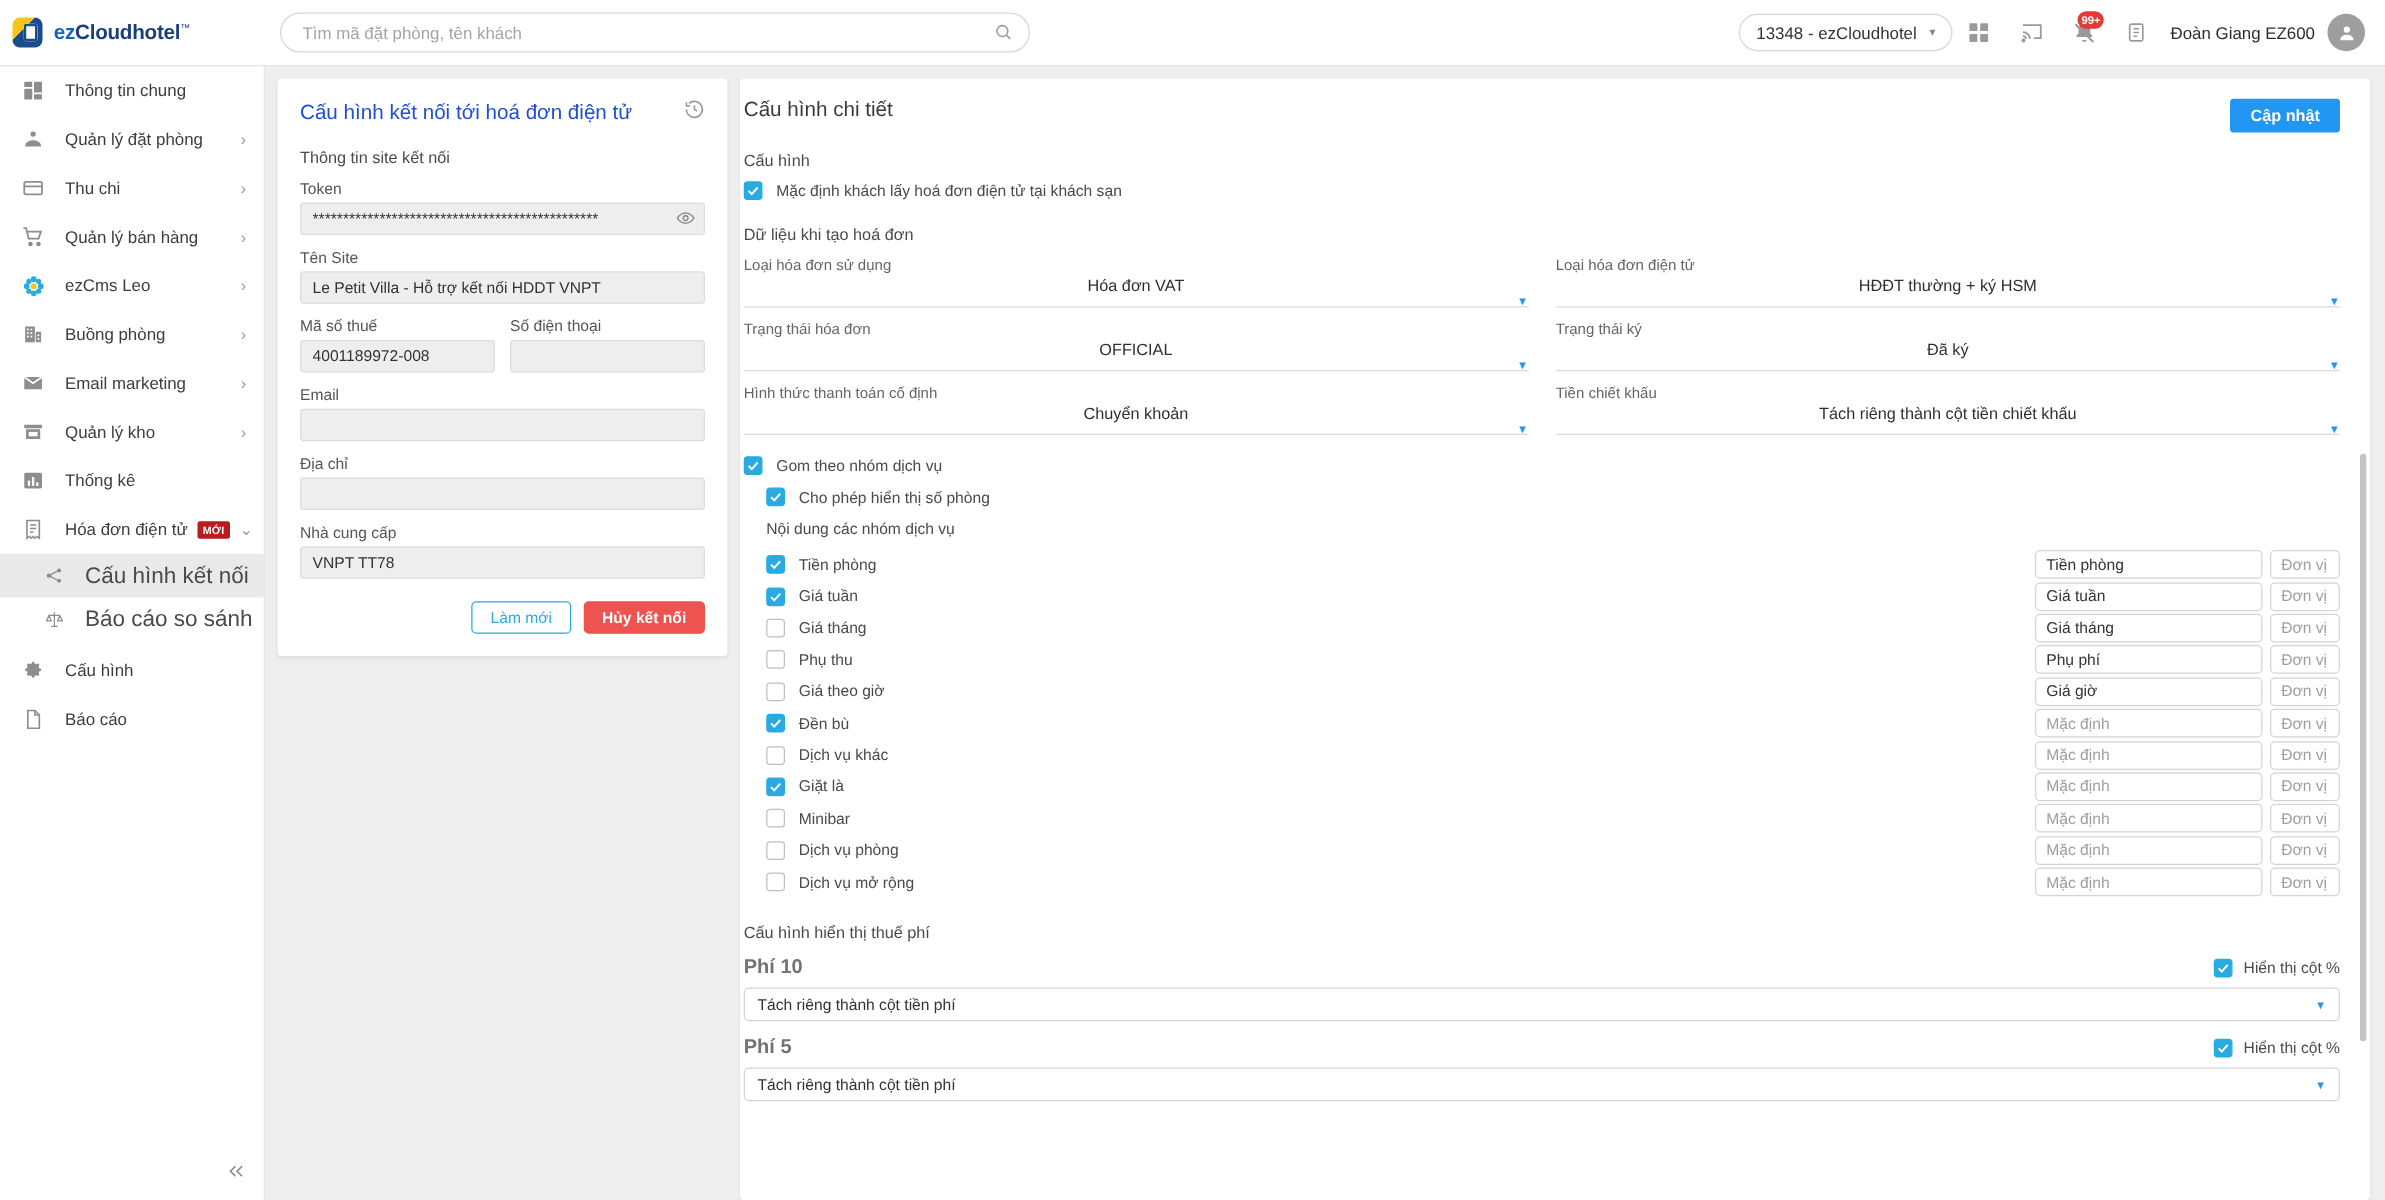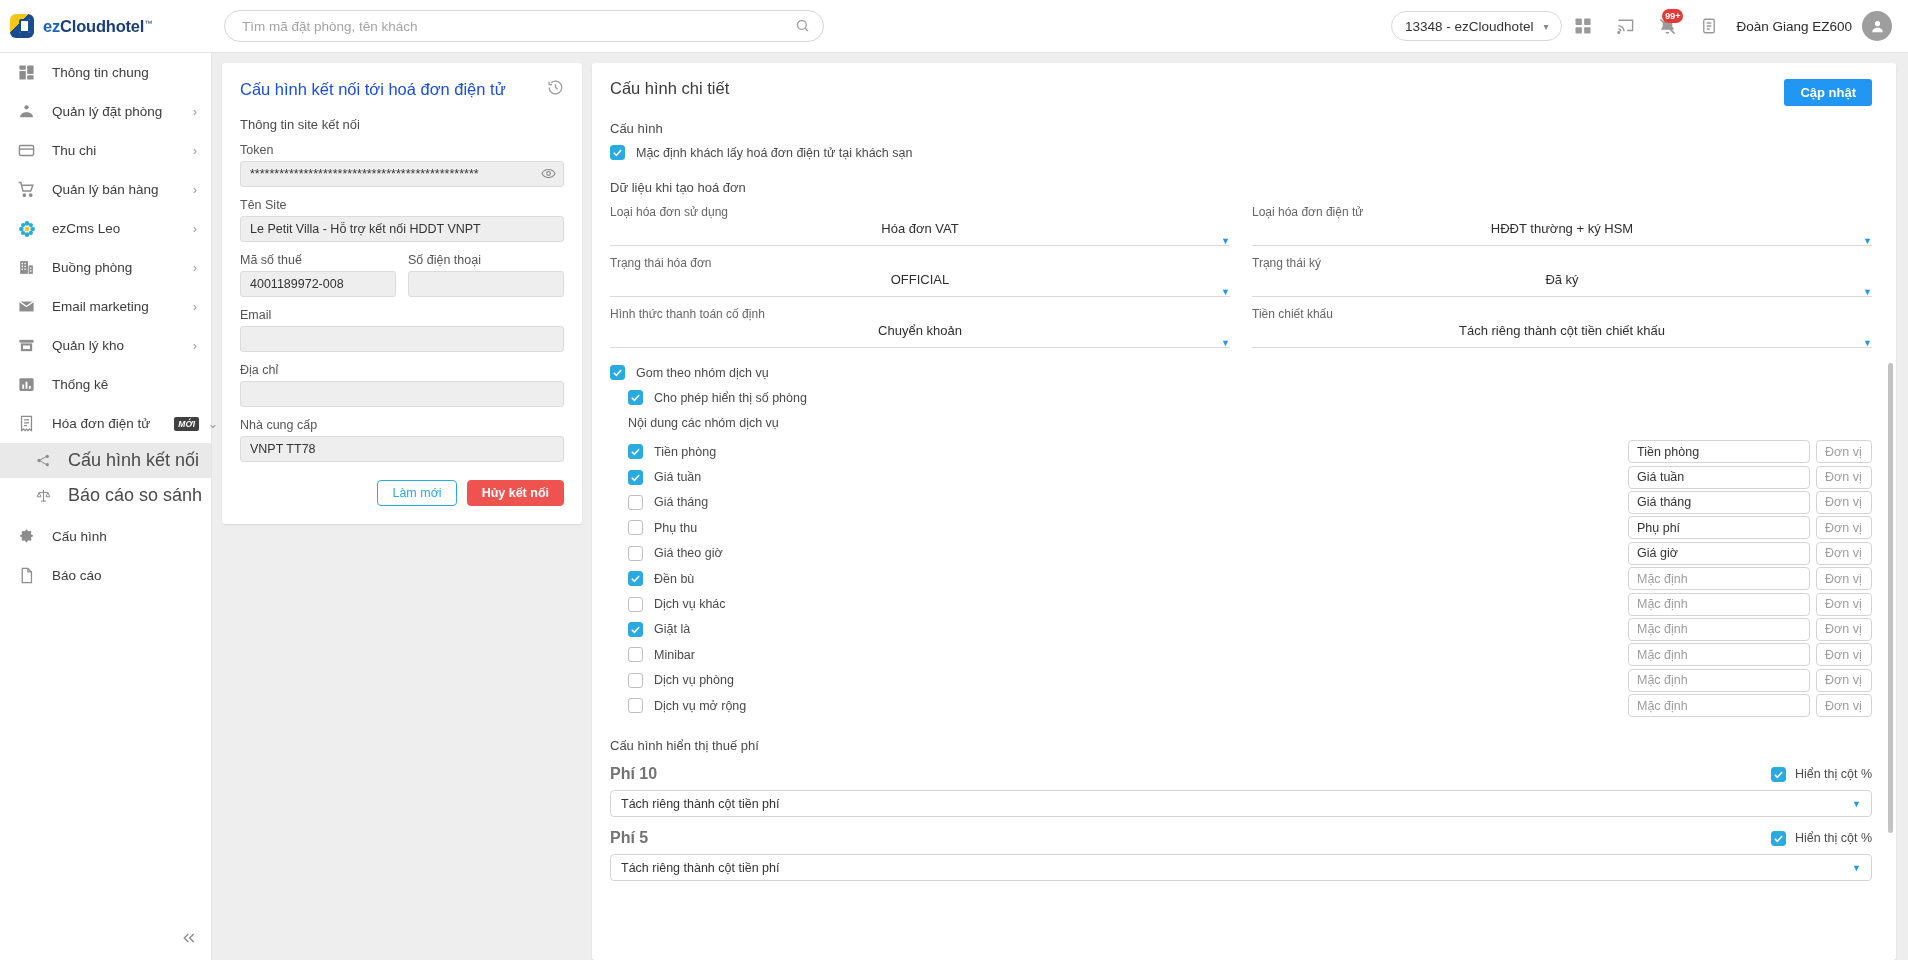--- a/index.html
+++ b/index.html
@@ -60,22 +60,22 @@
   .body-row { display: flex; height: 907px; }
 
   
   .sidebar { width: 212px; background: #fff; border-right: 1px solid #e4e4e4;
     position: relative; flex: none; }
   .nav-item { display: flex; align-items: center; height: 39px; padding: 0 14px 0 18px;
     cursor: pointer; color: #3c3c3c; font-size: 13.5px; }
   .nav-ic { width: 22px; height: 20px; flex: none; color: #8d8d8d; display: flex; align-items:center; }
   .nav-label { margin-left: 12px; white-space: nowrap; }
   .nav-chev { margin-left: auto; color: #9b9b9b; font-size: 13px; }
-  .tag-new { background: #404040; color: #fff; font-size: 8.5px; font-weight: bold;
-    border-radius: 2px; padding: 2px 4px; margin-left: 24px; letter-spacing: .2px; font-style: italic; }
+  .tag-new { background: #b91c1c; color: #fff; font-size: 8.5px; font-weight: bold;
+    border-radius: 2px; padding: 2px 4px; margin-left: 8px; letter-spacing: .2px; }
   .sub-item { display: flex; align-items: center; height: 35px; padding-left: 36px;
     font-size: 18px; color: #4a4a4a; cursor: pointer; }
   .sub-item.active { background: #e9e9e9; }
   .sub-ic { width: 22px; color: #8d8d8d; display:flex; align-items:center; flex:none;}
   .sub-label { margin-left: 10px; }
   .collapse-btn { position: absolute; bottom: 10px; right: 14px; color: #8a8a8a; cursor: pointer; }
 
   
   .main { flex: 1; display: flex; padding: 10px 12px 0 10px; gap: 10px; overflow:hidden;}
   .card { background: #fff; border-radius: 3px; box-shadow: 0 1px 2px rgba(0,0,0,.09); }
@@ -97,21 +97,21 @@
   .two-col > div { flex: 1; }
   .btn-row { display: flex; justify-content: flex-end; gap: 10px; margin-top: 18px; }
   .btn {
     height: 26px; border-radius: 4px; font-size: 12.5px; padding: 0 14px;
     cursor: pointer; font-family: "Liberation Sans", sans-serif; line-height: 24px;
   }
   .btn-outline { border: 1px solid #29abe2; background: #fff; color: #29abe2; }
   .btn-danger { border: 1px solid #ef5350; background: #ef5350; color: #fff; font-weight: bold; }
 
   .right-panel { flex: 1; position: relative; overflow: hidden; }
-  .rp-scroll { position: absolute; inset: 0; overflow: hidden; padding: 16px 24px 0 18px; }
+  .rp-scroll { position: absolute; inset: 0; overflow: hidden; padding: 16px 24px 0 3px; }
   .rp-head { display: flex; align-items: flex-start; justify-content: space-between; }
   .rp-title { font-size: 16.5px; color: #3a3a3a; }
   .btn-primary {
     background: #2196f3; color: #fff; border: none; border-radius: 3px;
     font-size: 13px; font-weight: bold; height: 27px; padding: 0 16px; cursor: pointer;
     font-family: "Liberation Sans", sans-serif;
   }
   .group-title { font-size: 13px; color: #4a4a4a; margin-top: 15px; }
   .grid2 { display: grid; grid-template-columns: 1fr 1fr; column-gap: 22px; }
   .sel-field { margin-top: 10px; }

